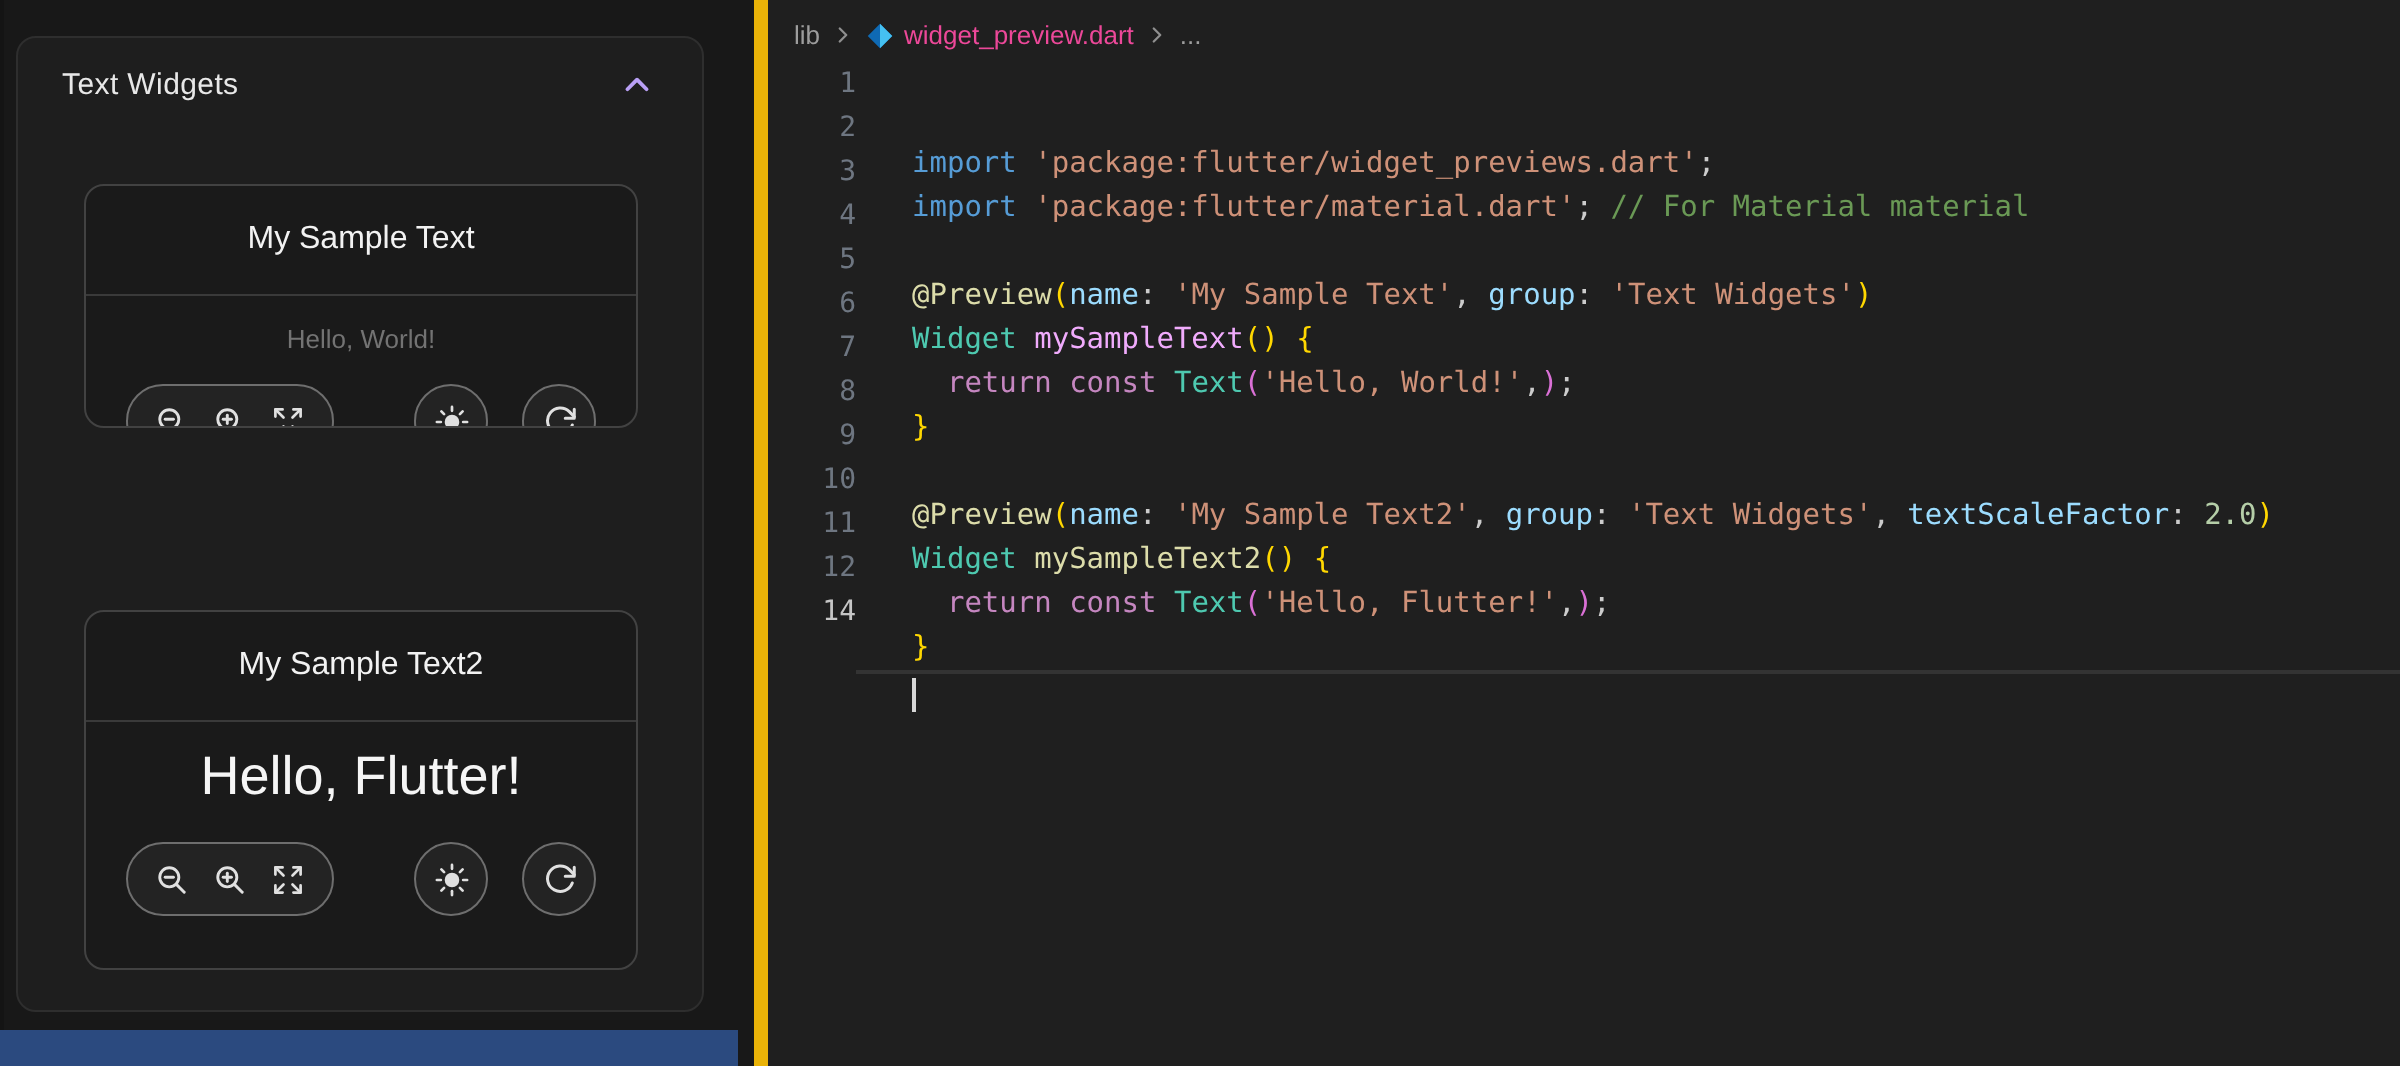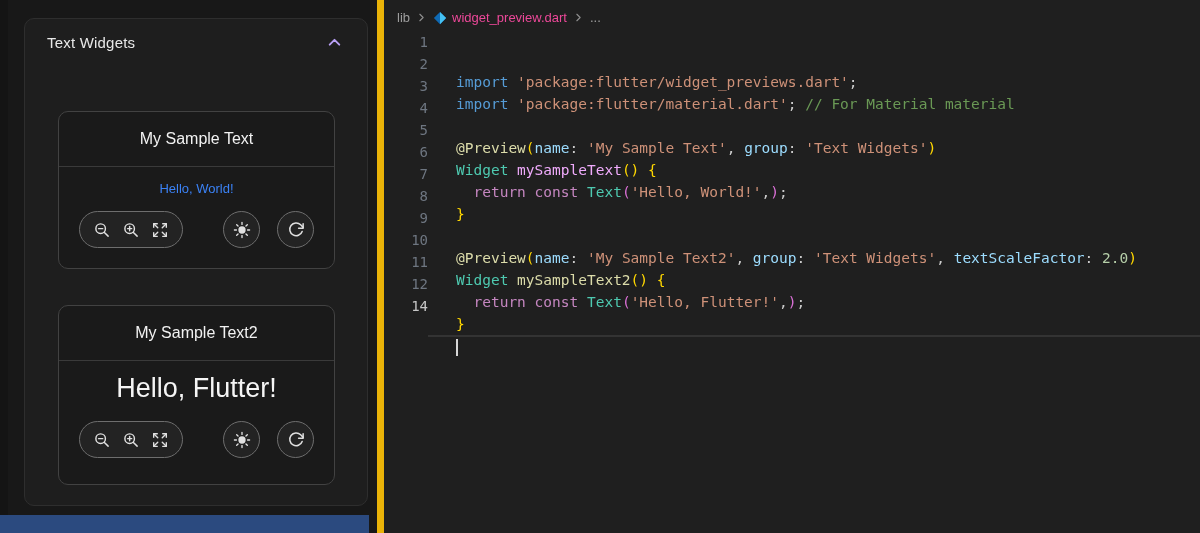--- a/index.html
+++ b/index.html
@@ -2,35 +2,35 @@
 <html><head>
 <meta charset="utf-8">
 <style>
   * { margin:0; padding:0; box-sizing:border-box; }
   body { background:#181818; }
   .app { position:relative; width:1200px; height:533px; background:#181818;
          font-family:"Liberation Sans", sans-serif; overflow:hidden; }
 
   
   .left-rail { position:absolute; left:0; top:0; width:8px; height:515px; background:#141414; }
-  .sidebar { position:absolute; left:18px; top:0; width:369px; height:515px; background:#181818; }
+  .sidebar { position:absolute; left:2px; top:0; width:369px; height:515px; background:#181818; }
   .section { position:absolute; left:6px; top:18px; width:344px; height:488px;
              background:#1e1e1e; border:1px solid #2e2e2e; border-radius:10px; }
   .section-header { display:flex; justify-content:space-between; align-items:center;
                     padding:15px 24px 8px 22px; }
   .section-title { font-size:15px; color:#e8e8e8; letter-spacing:.2px; }
 
   .card { position:absolute; left:33px; width:277px; background:#1a1a1a;
           border:1px solid #424242; border-radius:10px; overflow:hidden; }
-  .card1 { top:73px; height:158px;margin-top:19px; }
+  .card1 { top:73px; height:122px; }
   .card2 { top:286px; height:180px; }
   .card-header { height:55px; display:flex; align-items:center; justify-content:center;
                  border-bottom:1px solid #3a3a3a; font-size:16px; color:#f2f2f2; }
   .card-body { display:flex; flex-direction:column; align-items:center; }
-  .sample-normal { font-size:13px; color:#3b82f6; margin-top:14px; }
+  .sample-normal { font-size:13px; color:#737373; margin-top:14px; }
   .sample-large  { font-size:27px; color:#f5f5f5; margin-top:12px; }
   .toolbar { display:flex; align-items:center; }
   .card1 .toolbar { margin-top:15px; }
   .card2 .toolbar { margin-top:17px; }
   .pill { display:flex; align-items:center; gap:11px; height:37px; padding:0 13px;
           border:1px solid #6e6e6e; border-radius:19px; background:#232323; }
   .icon-btn { display:flex; align-items:center; justify-content:center; background:none; border:none; cursor:pointer; padding:0; }
   .circle-btn { width:37px; height:37px; border-radius:50%; border:1px solid #6e6e6e;
                 background:#232323; display:flex; align-items:center; justify-content:center; cursor:pointer; }
   .sun-btn { margin-left:40px; }

